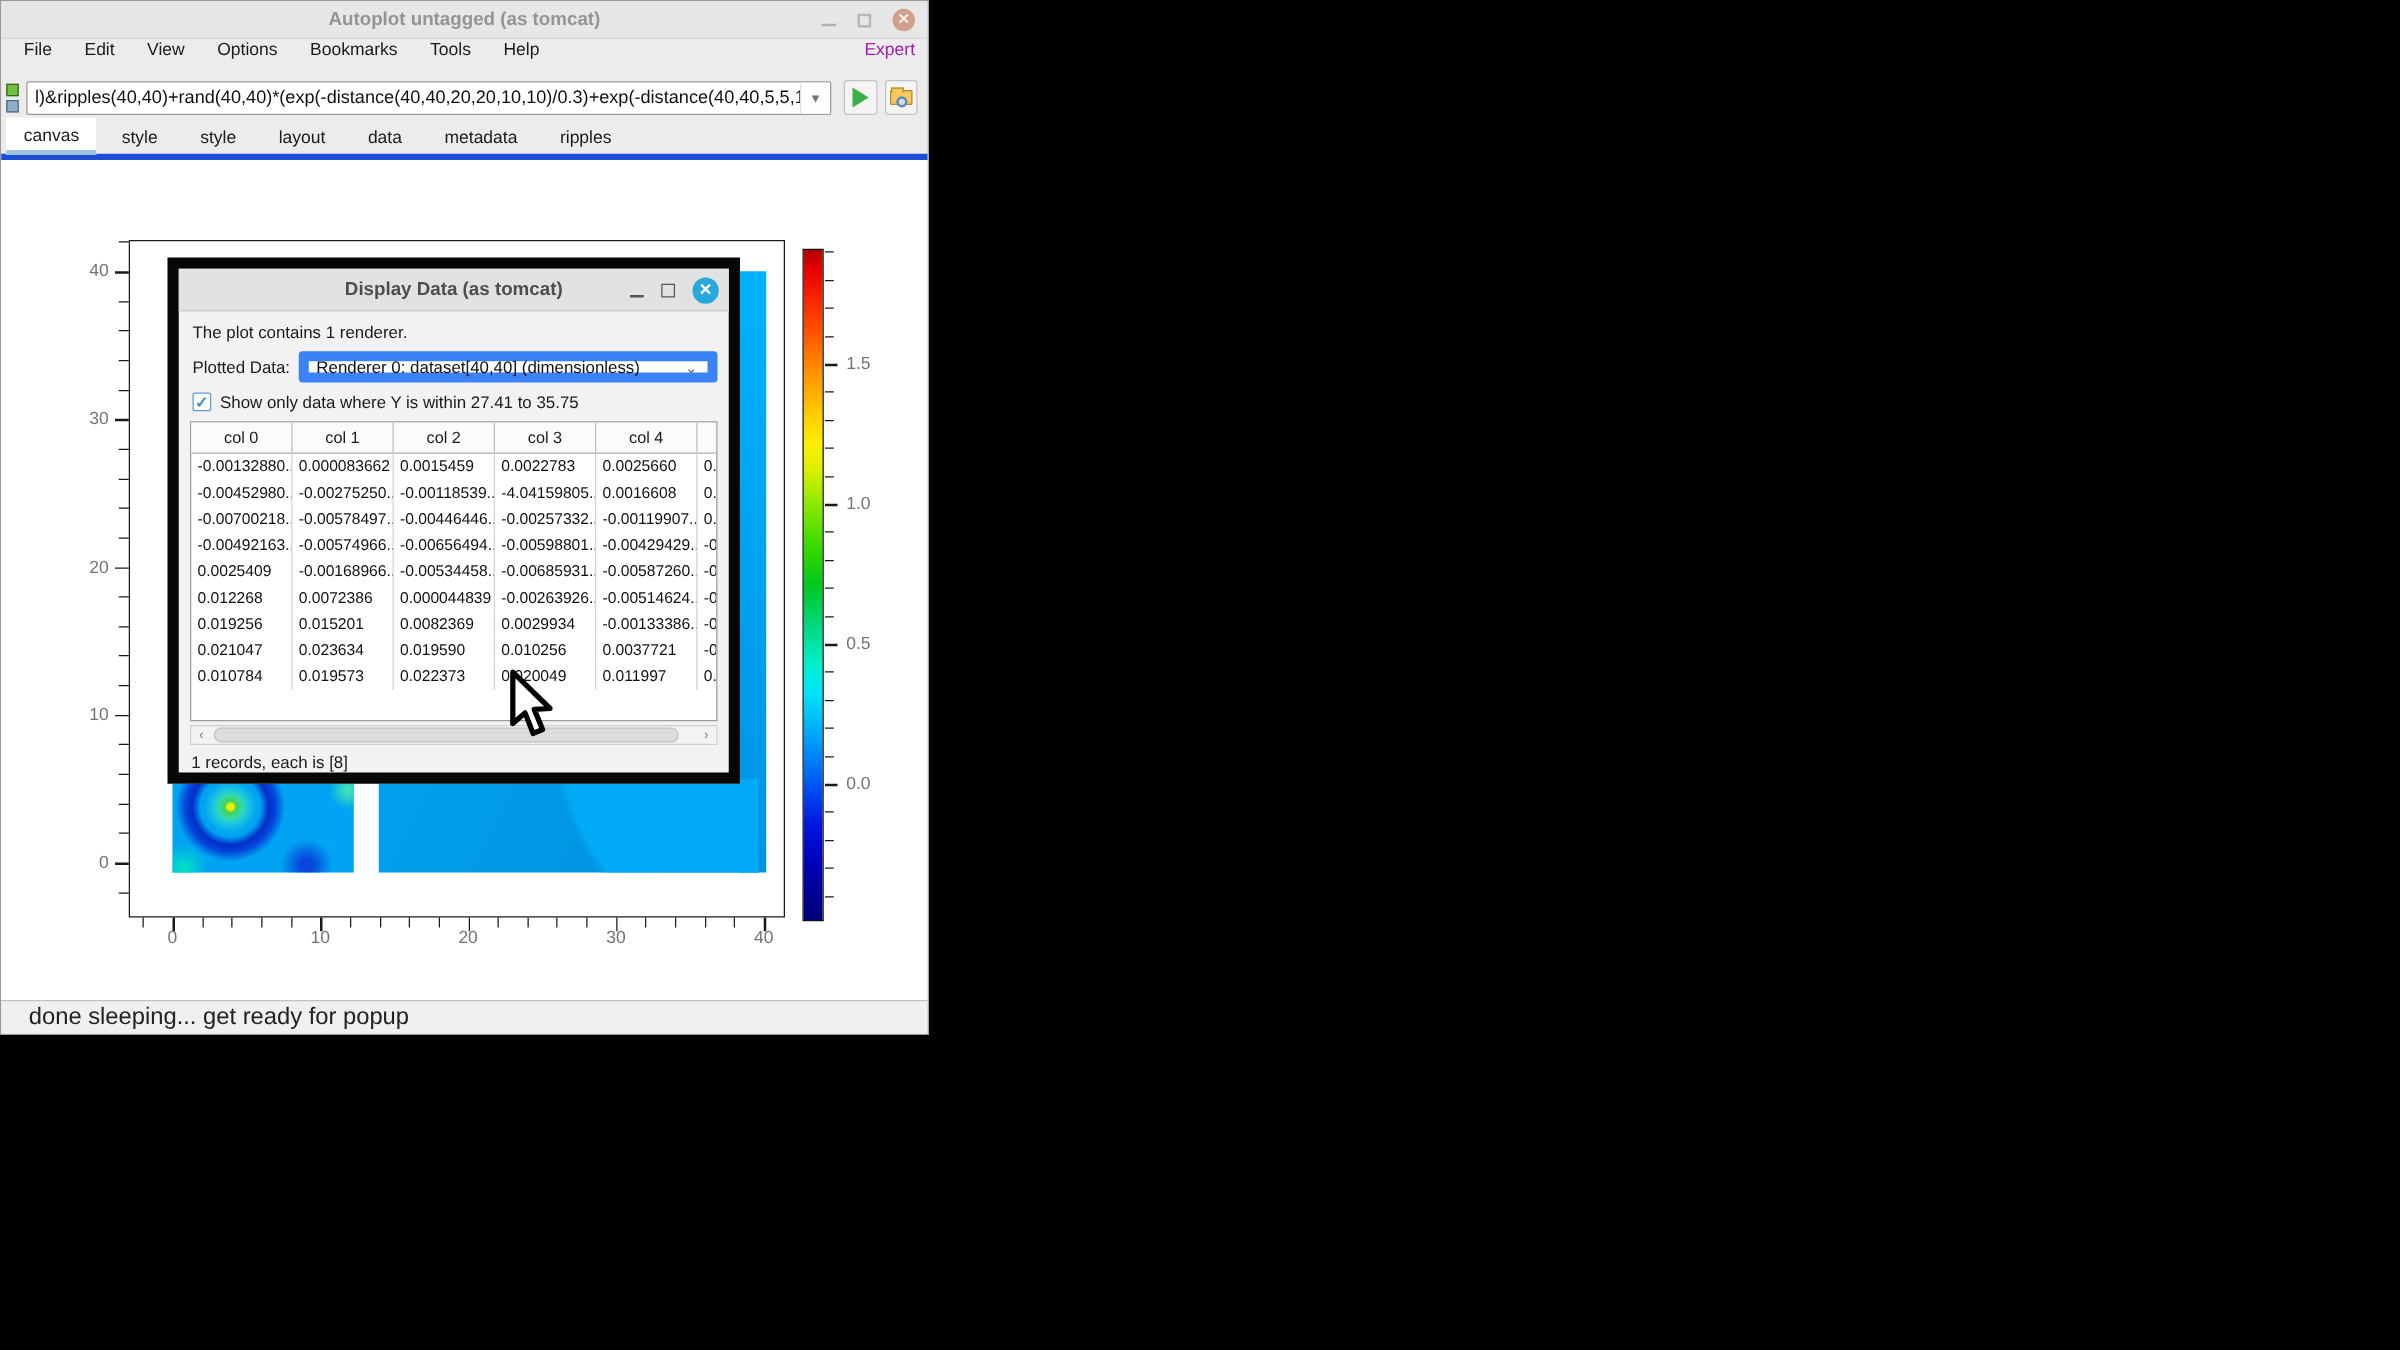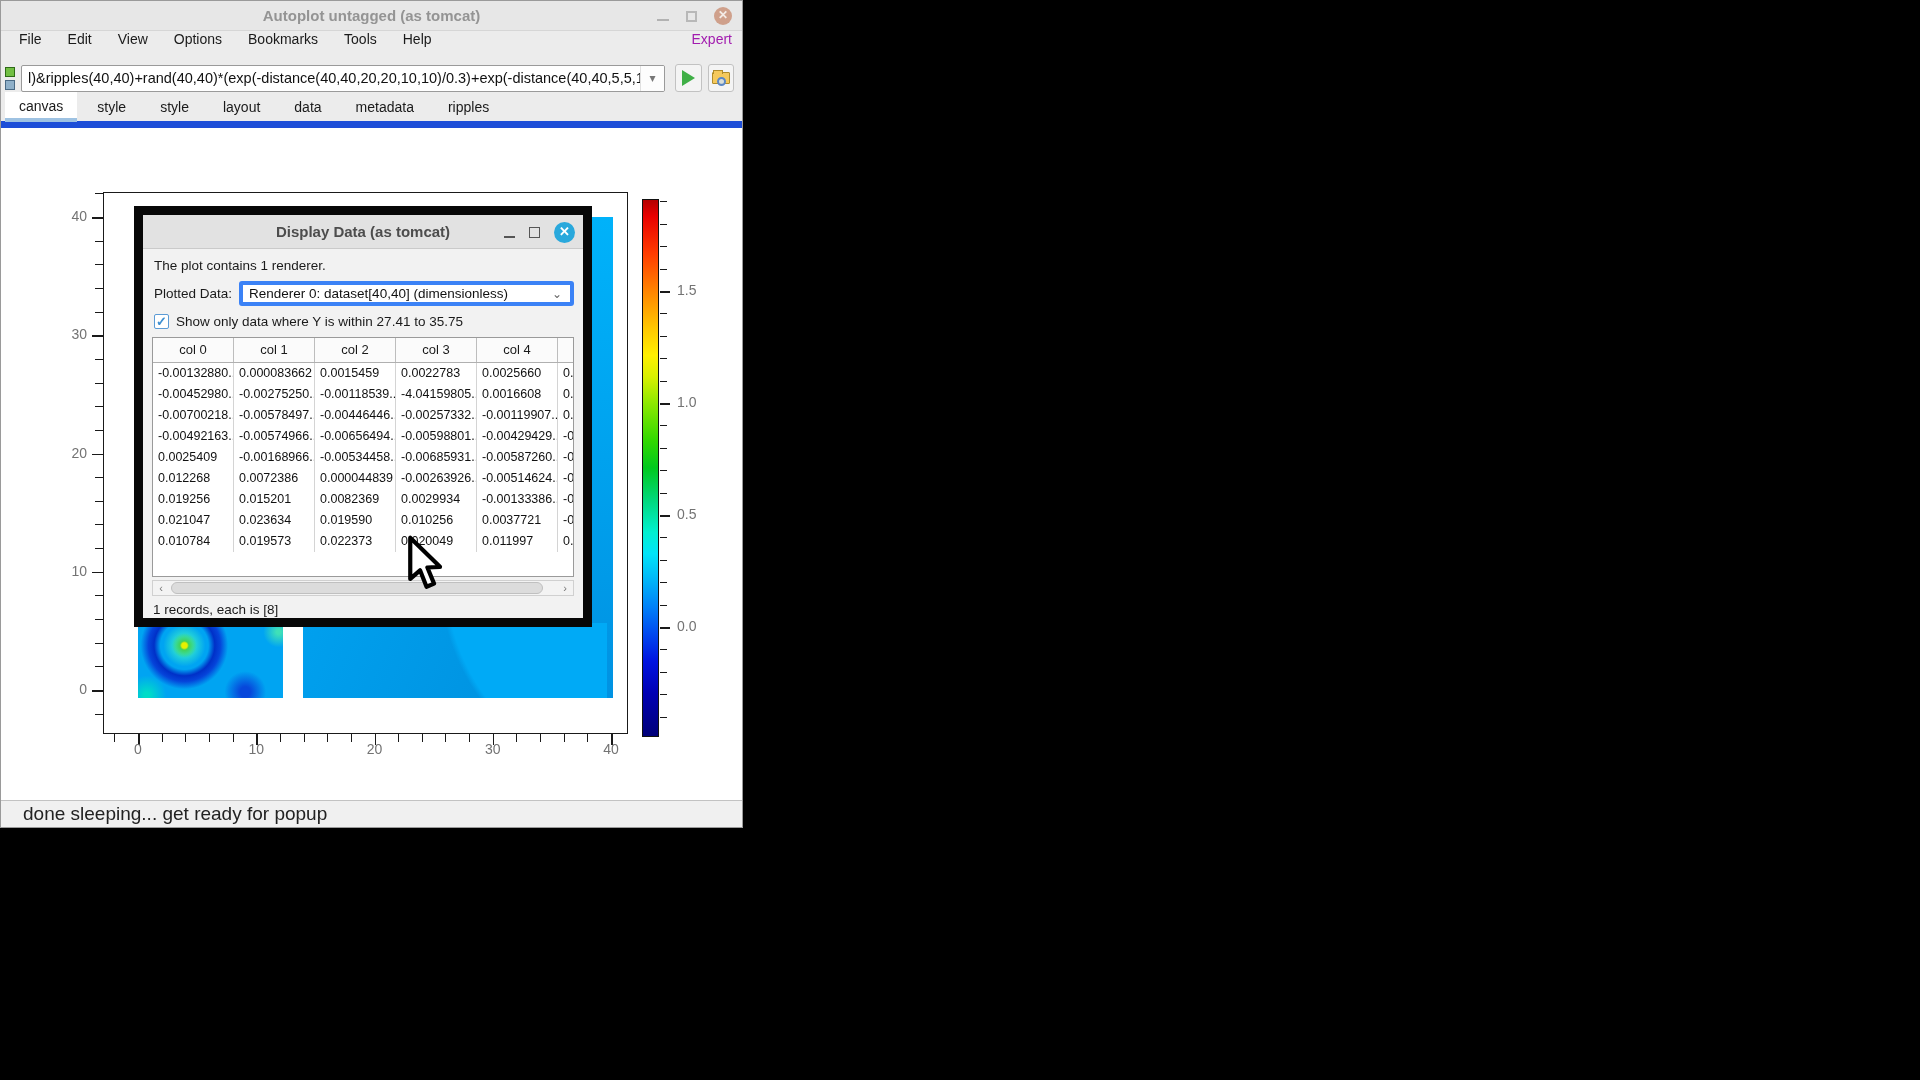--- a/index.html
+++ b/index.html
@@ -36,21 +36,21 @@
   .btn-go { width:30px; height:28px; margin-left:10px; background:#f4f4f4; border:1px solid #c2c2c2; border-radius:3px;
     display:flex; align-items:center; justify-content:center; }
   .play-tri { width:0; height:0; border-left:13px solid #3faf46; border-top:8px solid transparent; border-bottom:8px solid transparent; }
   .btn-inspect { width:30px; height:28px; margin-left:6px; background:#f4f4f4; border:1px solid #c2c2c2; border-radius:3px;
     display:flex; align-items:center; justify-content:center; position:relative; }
   .folder { width:18px; height:12px; background:#f5c95c; border:1px solid #b08c2a; border-radius:1px; position:relative; }
   .folder:before { content:""; position:absolute; left:0; top:-3px; width:8px; height:3px; background:#f5c95c; border:1px solid #b08c2a; border-bottom:none; }
   .mag { position:absolute; right:3px; top:4px; width:9px; height:9px; border:2px solid #5b87c5; border-radius:50%; background:rgba(210,228,248,.8); }
 
   
-  .tabs-row { height:31px; display:flex; align-items:flex-end; padding-left:4px; background:#ececec; border-bottom:7px solid #1d4ed8; }
+  .tabs-row { height:31px; display:flex; align-items:flex-end; padding-left:4px; background:#ececec; border-bottom:5px solid #1d4ed8; }
   .tab { font-size:14px; color:#1a1a1a; padding:6px 14px 6px 14px; margin-right:6px; }
   .tab.selected { background:#fff; border-bottom:4px solid #9ec2e2; padding-bottom:4px; margin-bottom:-1px; }
 
   
   .canvas { position:absolute; left:0; top:127px; width:741px; height:673px; background:#fff; overflow:hidden; }
   .plot-frame { position:absolute; left:102px; top:64px; width:525px; height:542px; border:1.5px solid #1a1a1a; }
   .tick { position:absolute; background:#1a1a1a; }
   .axis-label { position:absolute; font-size:14px; color:#737373; }
   .ylab { width:34px; text-align:right; }
   .xlab { width:40px; text-align:center; }
@@ -86,21 +86,21 @@
   .dlg-title { font-weight:bold; font-size:15px; color:#4d4d4d;text-align:right; }
   .dlg-controls { position:absolute; right:8px; top:0; height:34px; display:flex; align-items:center; gap:14px; }
   .dlg-min { width:11px; height:2px; background:#555; margin-top:9px; }
   .dlg-max { width:11px; height:11px; border:1.5px solid #555; }
   .dlg-close { width:21px; height:21px; border-radius:50%; background:#29a8dc; color:#fff;
     font-size:13px; line-height:20px; text-align:center; font-weight:bold; }
   .dlg-body { padding:7px 9px 0 9px; }
   .dlg-intro { font-size:13.5px; color:#1a1a1a; margin:2px 0 8px 2px; }
   .plotted-row { display:flex; align-items:center; margin:0 0 8px 2px; }
   .plotted-label { font-size:13.5px; color:#1a1a1a; margin-right:7px; }
-  .plotted-combo { flex:1; height:25px; background:#fff; border:4px solid #3b82f6; border-radius:3px;
+  .plotted-combo { flex:1; height:25px; background:#fff; border:8px solid #3b82f6; border-radius:3px;
     display:flex; align-items:center; }
   .plotted-value { flex:1; font-size:13.5px; color:#111; padding-left:6px; white-space:nowrap; overflow:hidden; }
   .combo-arrow { flex:0 0 26px; text-align:center; color:#666; font-size:12px; }
   .check-row { display:flex; align-items:center; margin:0 0 8px 2px; }
   .checkbox { width:15px; height:15px; border:1.5px solid #5b9bd5; border-radius:2px; background:#fff;
     color:#3d8fd1; font-size:13px; line-height:13px; text-align:center; font-weight:bold; margin-right:7px; }
   .check-label { font-size:13.5px; color:#1a1a1a; }
 
   .data-table { height:240px; background:#fff; border:1px solid #9a9a9a; overflow:hidden; }
   .thead { display:flex; height:25px; border-bottom:1px solid #b0b0b0; background:#fbfbfb; }

